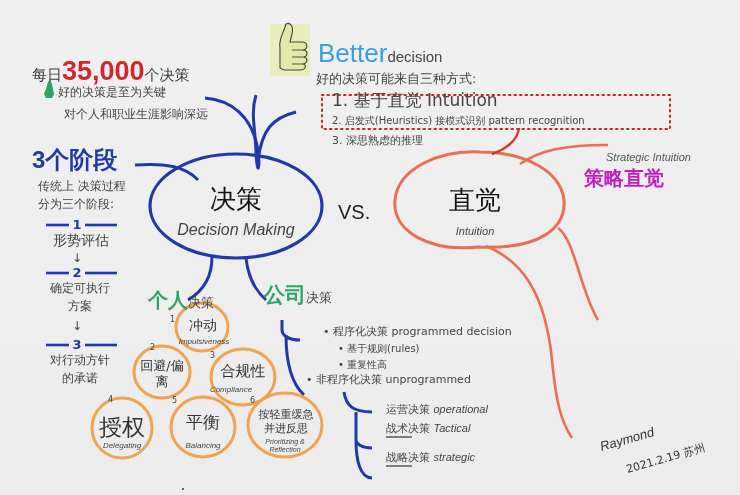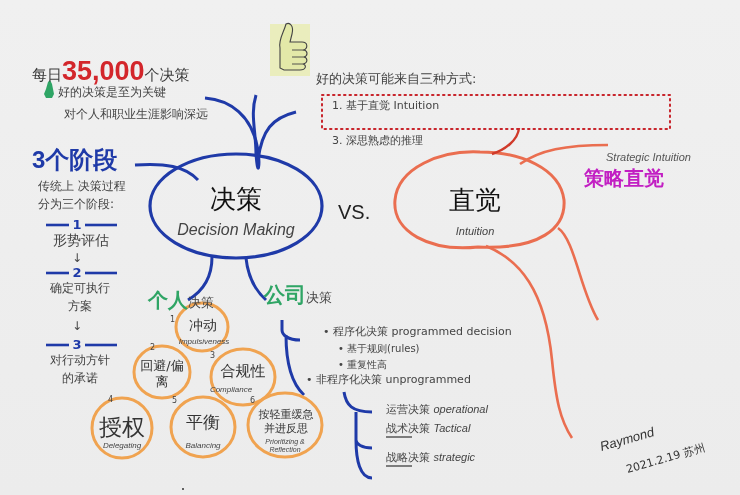--- a/index.html
+++ b/index.html
@@ -84,22 +84,26 @@
 
     <circle cx="183" cy="489" r="1" fill="#333"></circle>
   </svg>
 
   <div class="t hw" style="left:32px;top:58px;font-size:15px;">
     <span>每日</span><span class="red bold" style="font-size:27px;font-family:'Liberation Sans',sans-serif;">35,000</span><span>个决策</span>
   </div>
   <div class="t hw small" style="left:58px;top:86px;font-size:12px;">好的决策是至为关键</div>
   <div class="t hw small" style="left:64px;top:108px;font-size:12px;">对个人和职业生涯影响深远</div>
 
+  <div class="t" style="left:318px;top:40px;">
+    <span class="cyan" style="font-size:26px;font-family:'Liberation Sans',sans-serif;">Better</span><span style="font-size:15px;font-family:'Liberation Sans',sans-serif;color:#444;">decision</span>
+  </div>
   <div class="t hw" style="left:316px;top:72px;font-size:13px;color:#444;">好的决策可能来自三种方式:</div>
-  <div class="t small" style="left:332px;top:100px;font-size:11px;"><span>1.</span> <span>基于直觉 Intuition</span></div>
+  <div class="t small" style="left:332px;top:92px;font-size:17px;"><span>1.</span> <span>基于直觉 Intuition</span></div>
+  <div class="t small" style="left:332px;top:116px;font-size:10px;"><span>2.</span> <span>启发式(Heuristics) 接模式识别 pattern recognition</span></div>
   <div class="t small" style="left:332px;top:135px;font-size:11px;"><span>3.</span> <span>深思熟虑的推理</span></div>
 
   <div class="t blue bold" style="left:32px;top:148px;font-size:24px;font-family:'Liberation Sans',sans-serif;">3个阶段</div>
   <div class="t hw small" style="left:38px;top:180px;font-size:12px;">传统上 决策过程</div>
   <div class="t hw small" style="left:38px;top:198px;font-size:12px;">分为三个阶段:</div>
 
   <div class="t blue bold center" style="left:71px;top:218px;width:12px;font-size:13px;">1</div>
   <div class="t hw small center" style="left:36px;top:233px;width:90px;font-size:14px;">形势评估</div>
   <div class="t center" style="left:71px;top:252px;width:12px;font-size:12px;color:#444;">↓</div>
 

